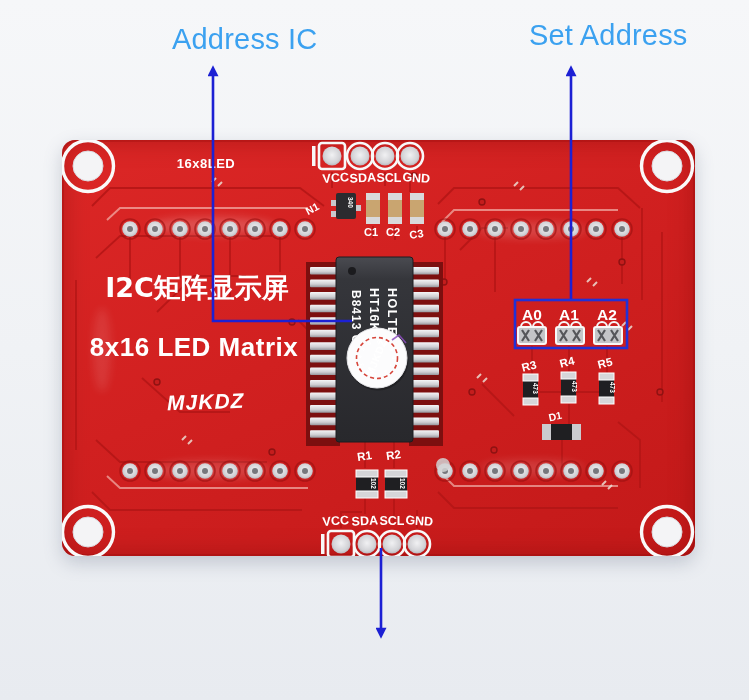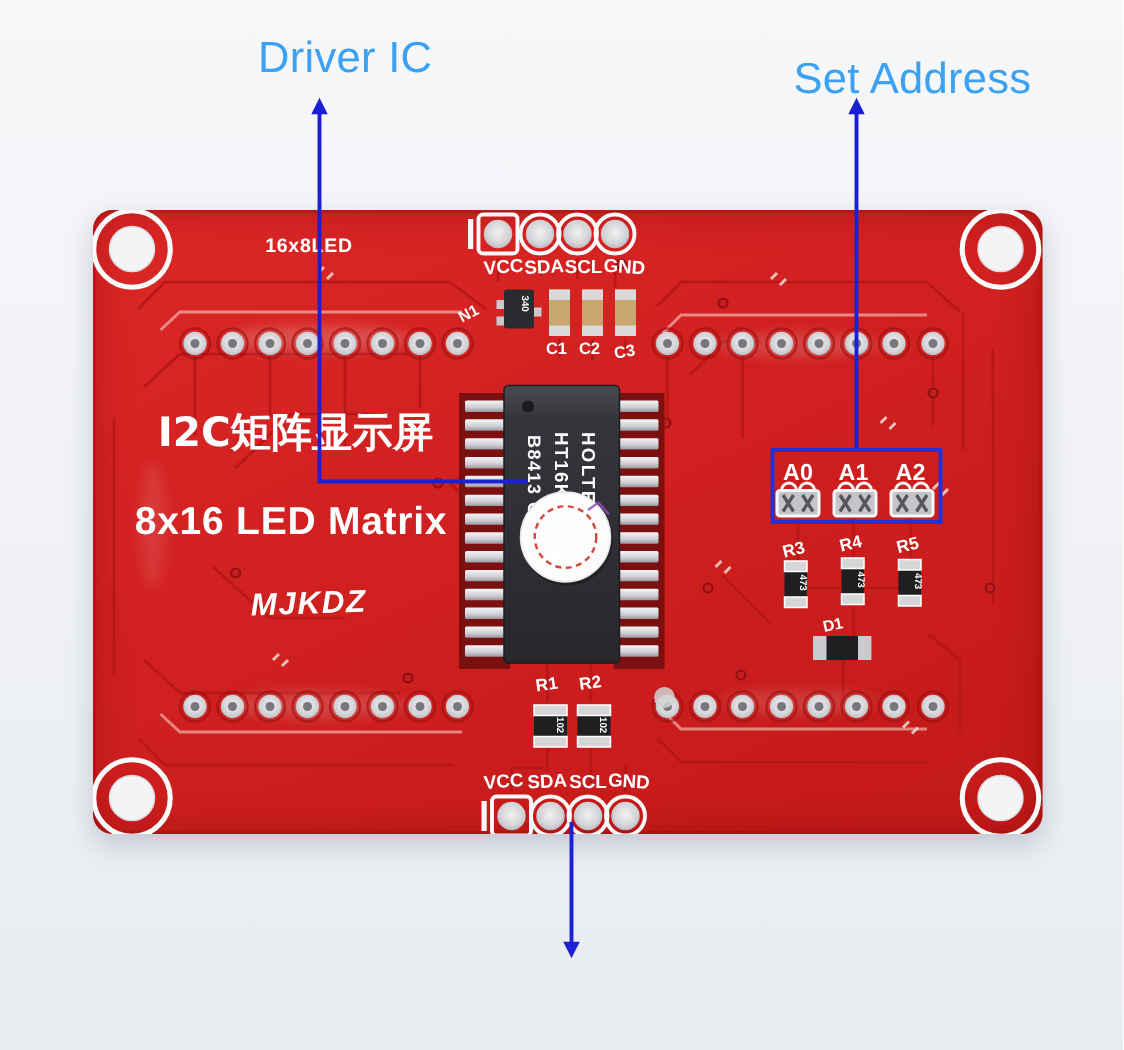--- a/index.html
+++ b/index.html
@@ -2,38 +2,38 @@
 <html><head>
 <meta charset="utf-8">
 <style>
   html,body{margin:0;padding:0;background:#fff;}
   .stage{position:relative;width:749px;height:700px;overflow:hidden;
          background:linear-gradient(180deg,#f6f7f9 0%,#f0f2f5 50%,#e8ebf0 100%);
          font-family:"Liberation Sans",sans-serif;}
   .callout-label{position:absolute;color:#3ba1f0;font-size:29px;line-height:30px;
          letter-spacing:.2px;font-family:"Liberation Sans","DejaVu Sans",sans-serif;}
   .lbl-driver{left:172px;top:24px;}
-  .lbl-setaddr{left:529px;top:38px;}
+  .lbl-setaddr{left:529px;top:20px;}
   .lbl-iic{left:293px;top:644px;}
   .board{position:absolute;left:62px;top:140px;width:633px;height:416px;border-radius:13px;
          background:linear-gradient(155deg,#dc2726 0%,#d12020 45%,#c31919 100%);
          box-shadow:0 7px 18px rgba(90,100,125,.28),
                     inset 0 0 0 2px rgba(150,10,10,.30),
                     inset 0 0 26px rgba(110,0,0,.35);}
   .board svg{position:absolute;left:0;top:0;border-radius:13px;}
   .overlay{position:absolute;left:0;top:0;pointer-events:none;}
   #board-svg text{font-family:"Liberation Sans","DejaVu Sans",sans-serif;font-weight:bold;fill:#ffffff;}
   #board-svg .cjk{font-family:"DejaVu Sans","Liberation Sans",sans-serif;}
 </style>
 </head>
 <body>
 
 <div class="stage">
 
-  <div class="callout-label lbl-driver">Driver IC</div>
+  <div class="callout-label lbl-driver">Address IC</div>
   <div class="callout-label lbl-setaddr">Set Address</div>
 
   <div class="board">
     <svg id="board-svg" width="633" height="416" viewBox="0 0 633 416">
       <defs>
         <radialGradient id="padR" cx="50%" cy="45%" r="60%">
           <stop offset="0%" stop-color="#f1f1f3"></stop>
           <stop offset="70%" stop-color="#d2d2d6"></stop>
           <stop offset="100%" stop-color="#aeaeb4"></stop>
         </radialGradient>

